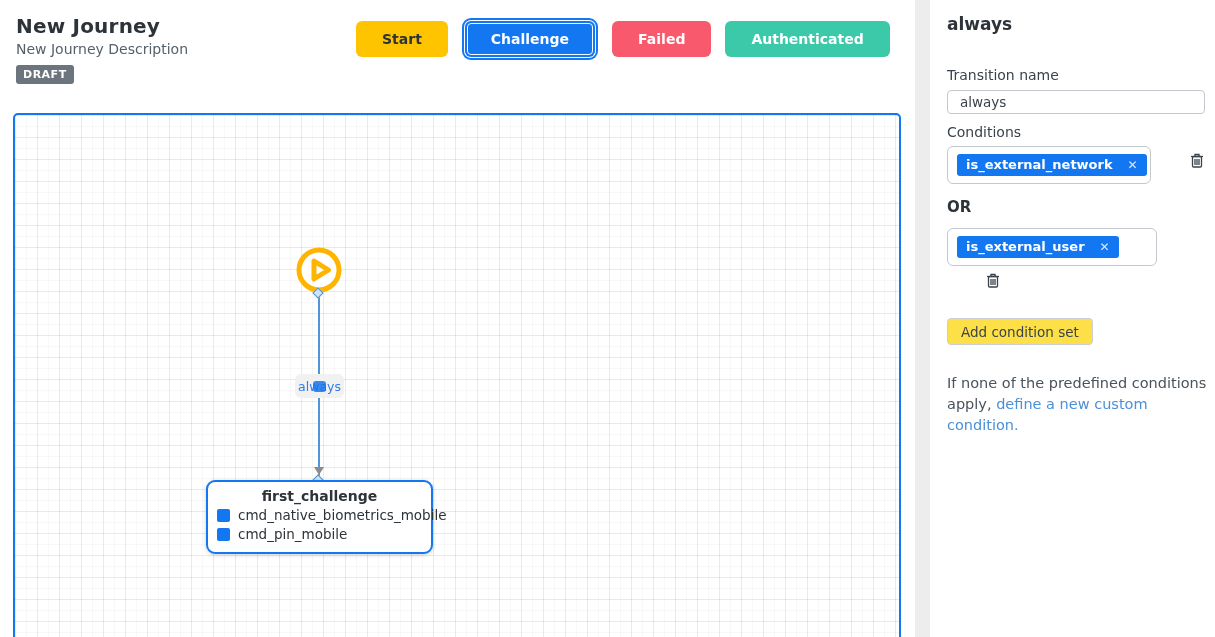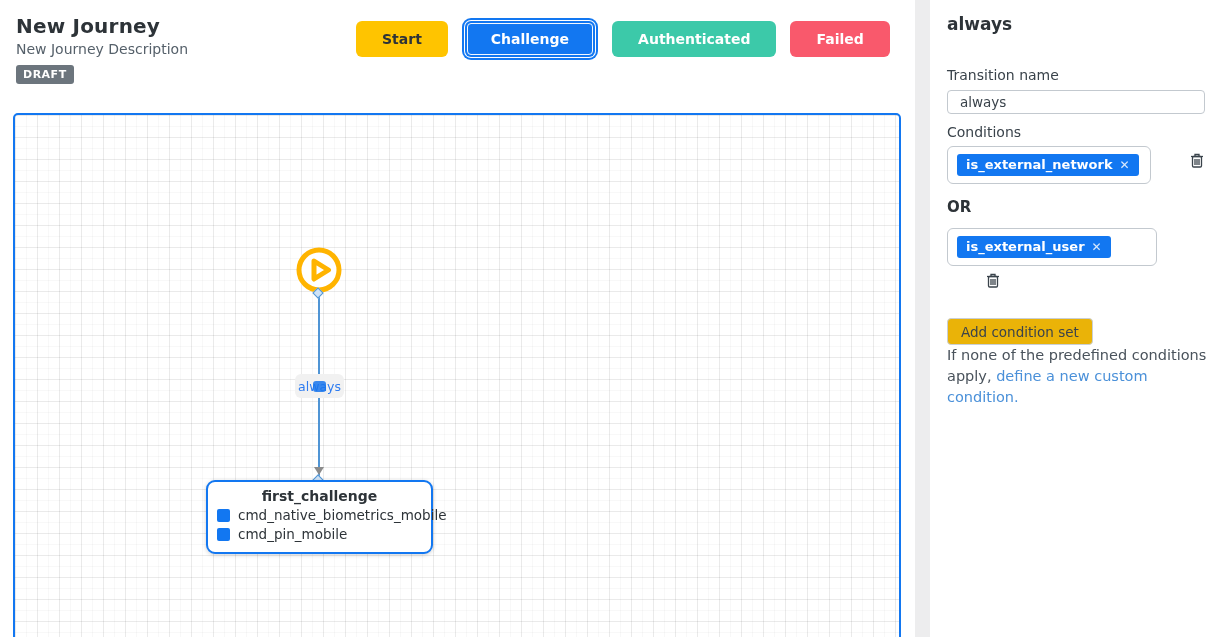--- a/index.html
+++ b/index.html
@@ -63,47 +63,47 @@
   
   .sidebar { position:absolute; left:930px; top:0; width:285px; height:637px; background:#fff; padding:14px 10px 0 17px; }
   .sidebar-title { font-size:17px; font-weight:bold; color:#2d3338; }
   .field-label { font-size:14px; color:#3a434b; margin-top:33px; }
   .text-input { display:block; width:258px; height:24px; margin-top:7px; border:1px solid #c3c9cf;
     border-radius:4px; padding:0 12px; font-family:inherit; font-size:13.5px; color:#3a434b; background:#fff; }
   .conditions-label { margin-top:10px; }
   .condition-row { display:flex; align-items:flex-start; margin-top:6px; }
   .condition-box { width:210px; min-height:37px; border:1px solid #c3c9cf; border-radius:6px;
     padding:7px 0 7px 9px; background:#fff; }
-  .condition-chip { display:inline-flex; align-items:center; gap:7px; background:#1277F1; color:#fff;
+  .condition-chip { display:inline-flex; align-items:center; gap:15px; background:#1277F1; color:#fff;
     font-size:13px; font-weight:bold; padding:3px 9px 4px 9px; border-radius:3px; cursor:pointer; }
   .chip-close { font-weight:normal; font-size:12px; color:rgba(255,255,255,.85); cursor:pointer; }
   .trash-btn { margin-left:38px; margin-top:6px; background:none; border:none; cursor:pointer; padding:0; }
   .or-label { width:258px; text-align:left; font-size:15px; font-weight:bold; color:#2d3338; margin-top:14px; }
   .condition-row.second { margin-top:12px;flex-direction:column; }
-  .add-condition-btn { margin-top:26px; height:27px; padding:0 13px; background:#eab308;
+  .add-condition-btn { margin-top:26px; height:27px; padding:0 13px; background:#fde047;
     border:1px solid #c9cfd4; border-radius:4px; font-family:inherit; font-size:13.5px; color:#3a434b; cursor:pointer; }
-  .help-text { width:260px; font-size:14.5px; color:#4a535c; line-height:21px; }
+  .help-text { margin-top:28px; width:260px; font-size:14.5px; color:#4a535c; line-height:21px; }
   .help-link { color:#4a90d9; cursor:pointer; text-decoration:none; }
 </style>
 </head>
 <body>
 
 <div class="app">
 
   <div class="header-left">
     <div class="page-title">New Journey</div>
     <div class="page-subtitle">New Journey Description</div>
     <span class="status-badge">DRAFT</span>
   </div>
 
   <div class="state-buttons">
     <button class="state-btn btn-start">Start</button>
     <button class="state-btn btn-challenge">Challenge</button>
+    <button class="state-btn btn-failed">Failed</button>
     <button class="state-btn btn-authenticated">Authenticated</button>
-    <button class="state-btn btn-failed">Failed</button>
   </div>
 
   <div class="canvas">
 
     <div class="start-node">
       <svg width="48" height="48" viewBox="0 0 48 48">
         <circle cx="24" cy="24" r="20" fill="#fff" stroke="#FFB400" stroke-width="5"></circle>
         <path d="M 19 15 L 33.5 24 L 19 33 Z" fill="none" stroke="#FFB400" stroke-width="5" stroke-linejoin="round"></path>
       </svg>
     </div>

